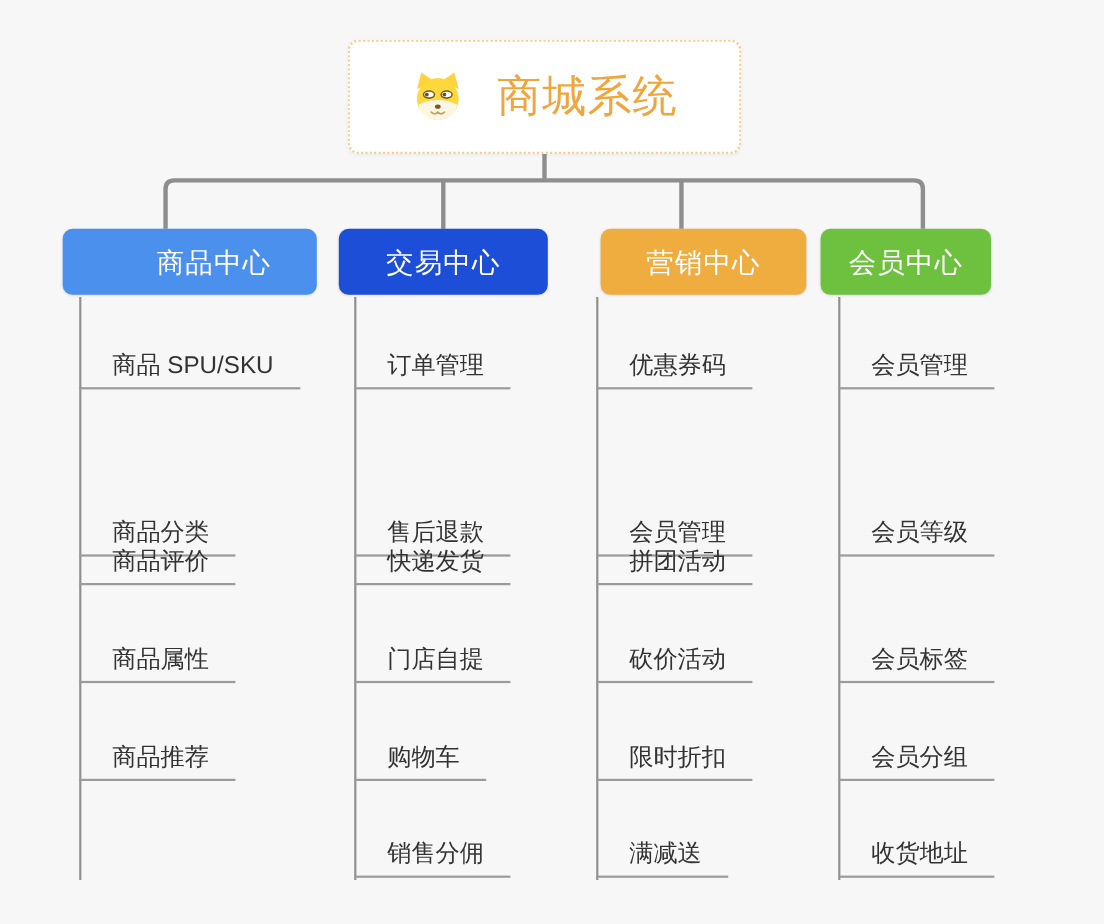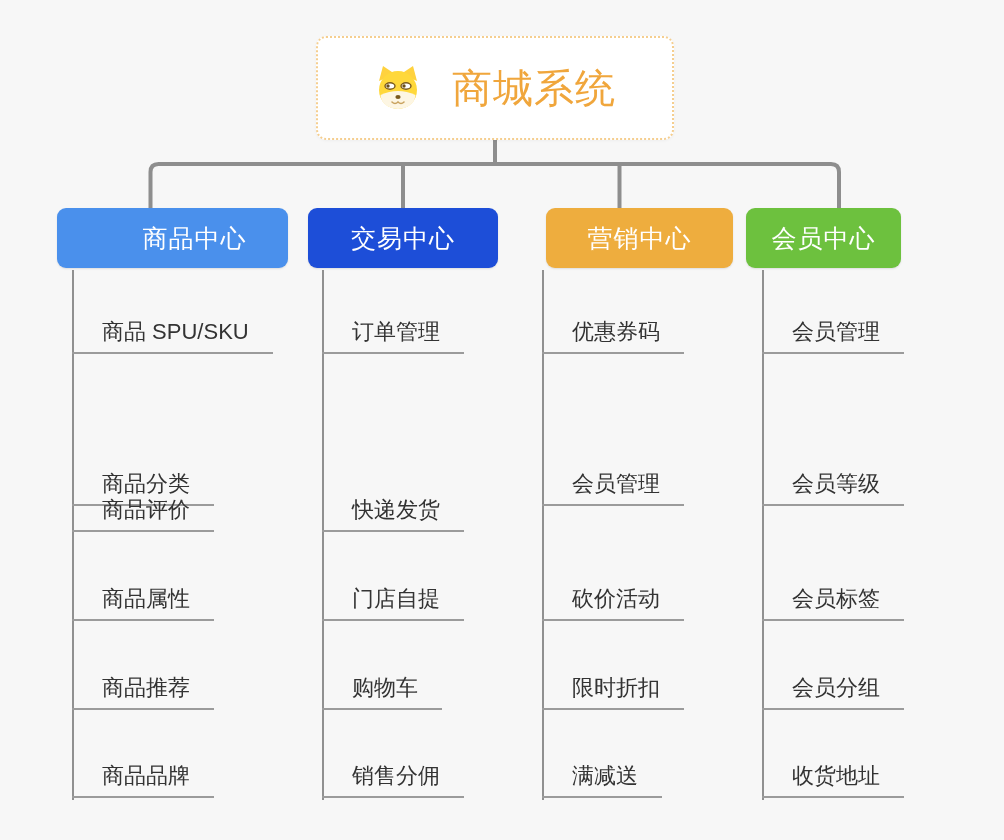--- a/index.html
+++ b/index.html
@@ -102,36 +102,37 @@
   <div class="branch-box b2" style="background-color: rgb(238, 173, 62);">营销中心</div>
   <div class="branch-box b3" style="background-color: rgb(109, 193, 62);">会员中心</div>
 
   <div class="column c0">
     <div class="vline"></div>
     <div class="leaf r0">商品 SPU/SKU</div>
     <div class="leaf r1">商品分类</div>
     <div class="leaf r2">商品评价</div>
     <div class="leaf r3">商品属性</div>
     <div class="leaf r4">商品推荐</div>
-    <div class="leaf r5">商品品牌</div>
   </div>
 
   <div class="column c1">
     <div class="vline"></div>
     <div class="leaf r0">订单管理</div>
+    <div class="leaf r1">售后退款</div>
     <div class="leaf r3">门店自提</div>
     <div class="leaf r2">快递发货</div>
     <div class="leaf r5">销售分佣</div>
     <div class="leaf r4">购物车</div>
   </div>
 
   <div class="column c2">
     <div class="vline"></div>
     <div class="leaf r0">优惠券码</div>
     <div class="leaf r1">会员管理</div>
+    <div class="leaf r2">拼团活动</div>
     <div class="leaf r3">砍价活动</div>
     <div class="leaf r5">满减送</div>
     <div class="leaf r4">限时折扣</div>
   </div>
 
   <div class="column c3">
     <div class="vline"></div>
     <div class="leaf r0">会员管理</div>
     <div class="leaf r1">会员等级</div>
     <div class="leaf r3">会员标签</div>

